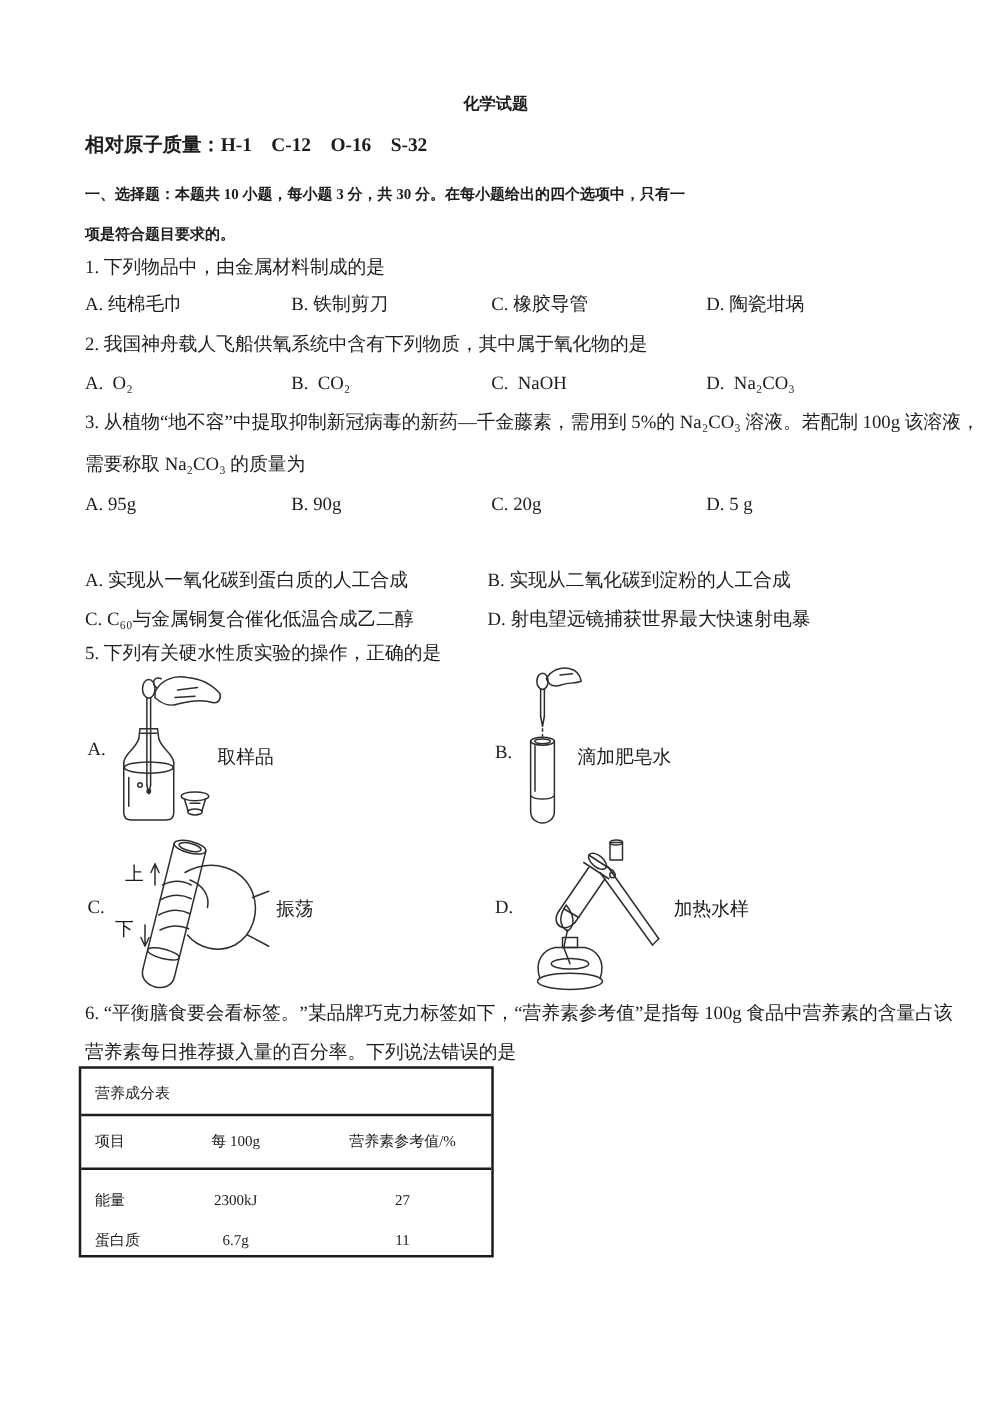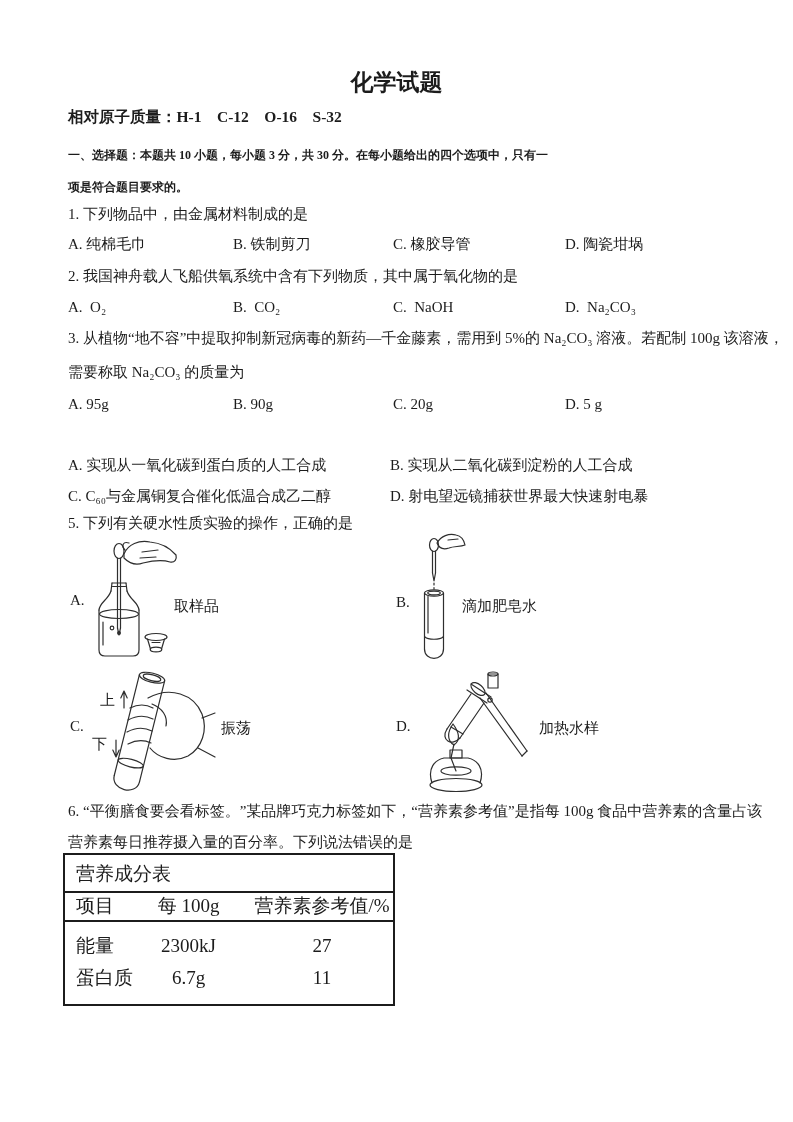--- a/index.html
+++ b/index.html
@@ -1,31 +1,31 @@
 <!DOCTYPE html>
 <html><head>
 <meta charset="utf-8">
 <style>
   html,body{margin:0;padding:0;background:#ffffff;}
   .page{
     position:relative;width:793px;height:1122px;background:#ffffff;overflow:hidden;
     font-family:"Liberation Serif","DejaVu Serif",serif;color:#1c1c1c;
   }
   .t{position:absolute;font-size:15px;line-height:20px;white-space:pre;}
-  .title{left:0;top:70px;width:793px;text-align:center;font-size:23px;line-height:26px;font-weight:bold;}
+  .title{left:0;top:70px;width:793px;text-align:center;font-size:13px;line-height:26px;font-weight:bold;}
   .atomic{left:68px;top:107px;font-size:15.5px;font-weight:bold;}
   .sec{font-size:12px;font-weight:bold;}
   .figlabel{font-size:15px;}
   .figcap{font-size:15px;}
   .updown{font-size:15px;}
   svg{position:absolute;overflow:visible;}
   .ln{stroke:#2e2e2e;stroke-width:1.2;fill:none;stroke-linecap:round;stroke-linejoin:round;}
-  .ntable{position:absolute;left:63px;top:853px;width:332px;height:153px;border:2px solid #1c1c1c;box-sizing:border-box;font-size:19px;}
+  .ntable{position:absolute;left:63px;top:853px;width:332px;height:153px;border:2px solid #1c1c1c;box-sizing:border-box;font-size:12px;}
   .nt-title{height:38px;line-height:38px;padding-left:11px;border-bottom:2px solid #1c1c1c;box-sizing:border-box;}
-  .nt-head{height:29px;border-bottom:2px solid #1c1c1c;box-sizing:border-box;display:flex;}
+  .nt-head{height:43px;border-bottom:2px solid #1c1c1c;box-sizing:border-box;display:flex;align-items:center;}
   .nt-body{padding-top:8px;}
   .nt-row{height:32px;line-height:32px;display:flex;}
   .c1{width:50px;padding-left:11px;white-space:pre;}
   .c2{width:125px;text-align:center;white-space:pre;}
   .c3{flex:1;text-align:center;white-space:pre;}
 </style>
 </head>
 <body>
 
 <div class="page">

